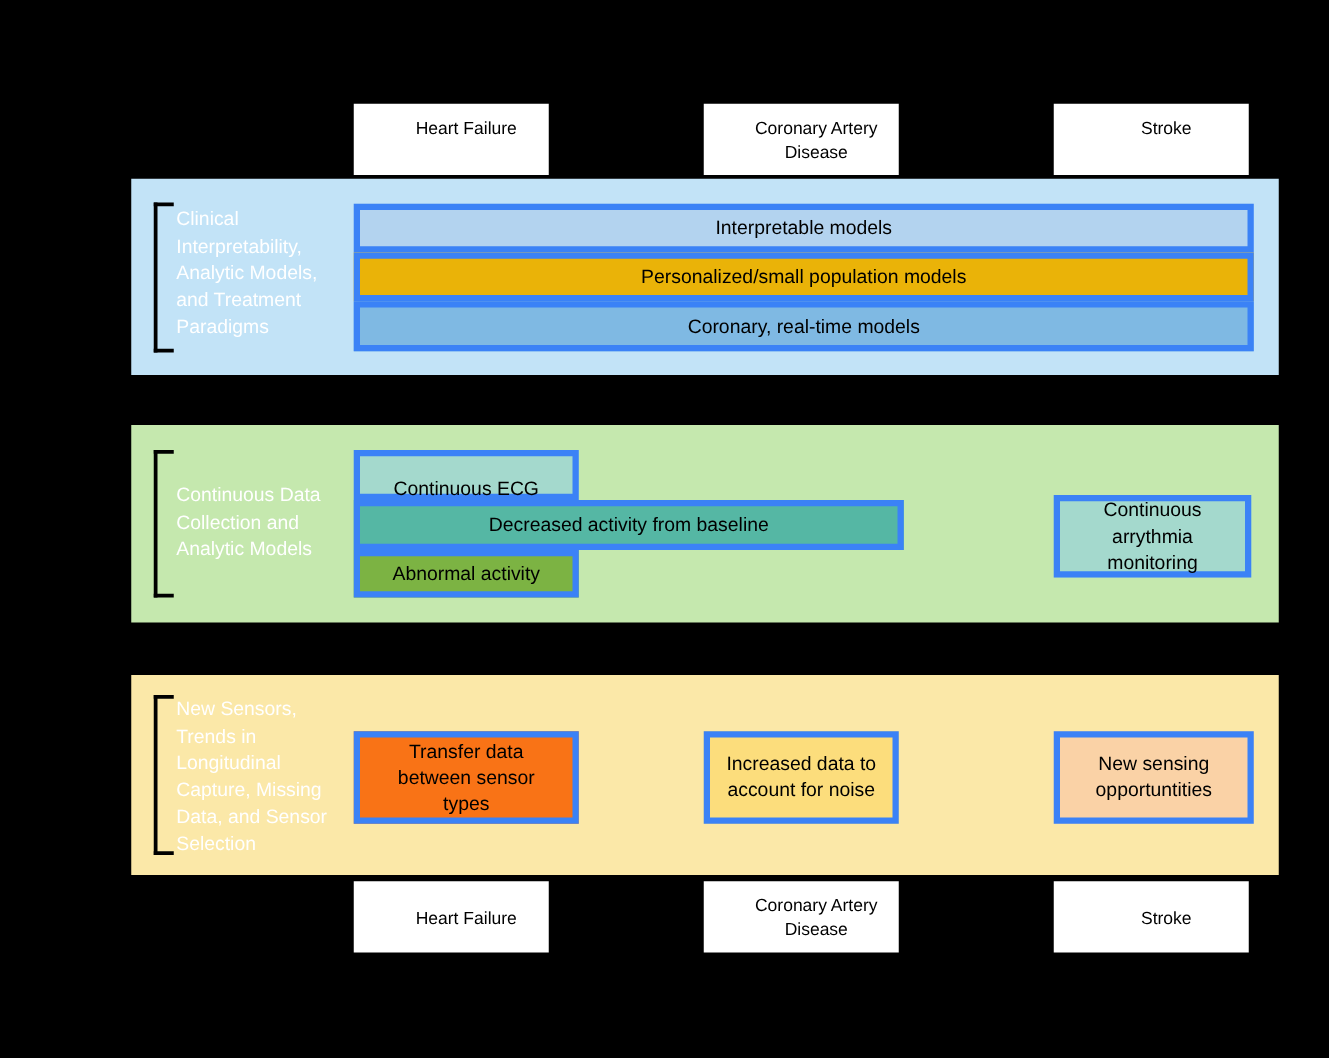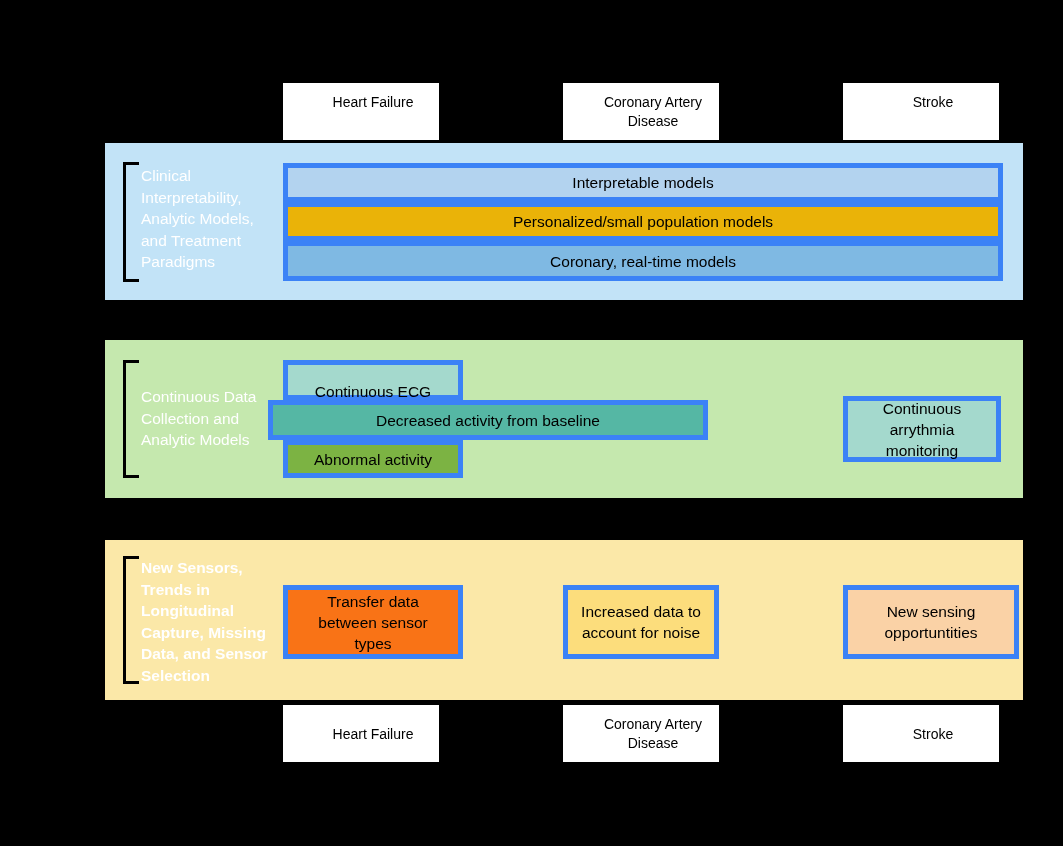--- a/index.html
+++ b/index.html
@@ -107,43 +107,43 @@
   <div class="band band-green" style="left:105px; top:340px; width:918px; height:158px;"></div>
 
   <div class="bracket" style="left:123px; top:360px; height:118px;"></div>
 
   <div class="band-label" style="left:141px; top:386px; width:140px;">Continuous Data
 Collection and
 Analytic Models</div>
 
   <div class="cbox top-align" style="left:283px; top:360px; width:180px; height:40px; background:#a4d9cd;">Continuous ECG
 monitoring</div>
-  <div class="cbox" style="left:268px; top:400px; width:440px; height:40px; background:#55b7a4;">Decreased activity from baseline</div>
+  <div class="cbox" style="left:283px; top:400px; width:440px; height:40px; background:#55b7a4;">Decreased activity from baseline</div>
   <div class="cbox" style="left:283px; top:440px; width:180px; height:38px; background:#7cb343;">Abnormal activity</div>
   <div class="cbox" style="left:843px; top:396px; width:158px; height:66px; background:#a4d9cd;">Continuous
 arrythmia
 monitoring</div>
 
   <div class="band band-yellow" style="left:105px; top:540px; width:918px; height:160px;"></div>
 
   <div class="bracket" style="left:123px; top:556px; height:128px;"></div>
 
-  <div class="band-label" style="left:141px; top:557px; width:146px;font-weight:bold;">New Sensors,
+  <div class="band-label" style="left:141px; top:557px; width:146px;">New Sensors,
 Trends in
 Longitudinal
 Capture, Missing
 Data, and Sensor
 Selection</div>
 
   <div class="cbox" style="left:283px; top:585px; width:180px; height:74px; background:#f97316;">Transfer data
 between sensor
 types</div>
   <div class="cbox" style="left:563px; top:585px; width:156px; height:74px; background:#fcdd7c;">Increased data to
 account for noise</div>
-  <div class="cbox" style="left:843px; top:585px; width:176px; height:74px; background:#fad2a6;">New sensing
+  <div class="cbox" style="left:843px; top:585px; width:160px; height:74px; background:#fad2a6;">New sensing
 opportuntities</div>
 
   <div class="col-header" style="left:283px; top:705px; width:156px; height:57px; padding-top:20px;">Heart Failure</div>
   <div class="col-header" style="left:563px; top:705px; width:156px; height:57px; padding-top:10px;">Coronary Artery
 Disease</div>
   <div class="col-header" style="left:843px; top:705px; width:156px; height:57px; padding-top:20px;">Stroke</div>
 
 </div>
 
 </body></html>

